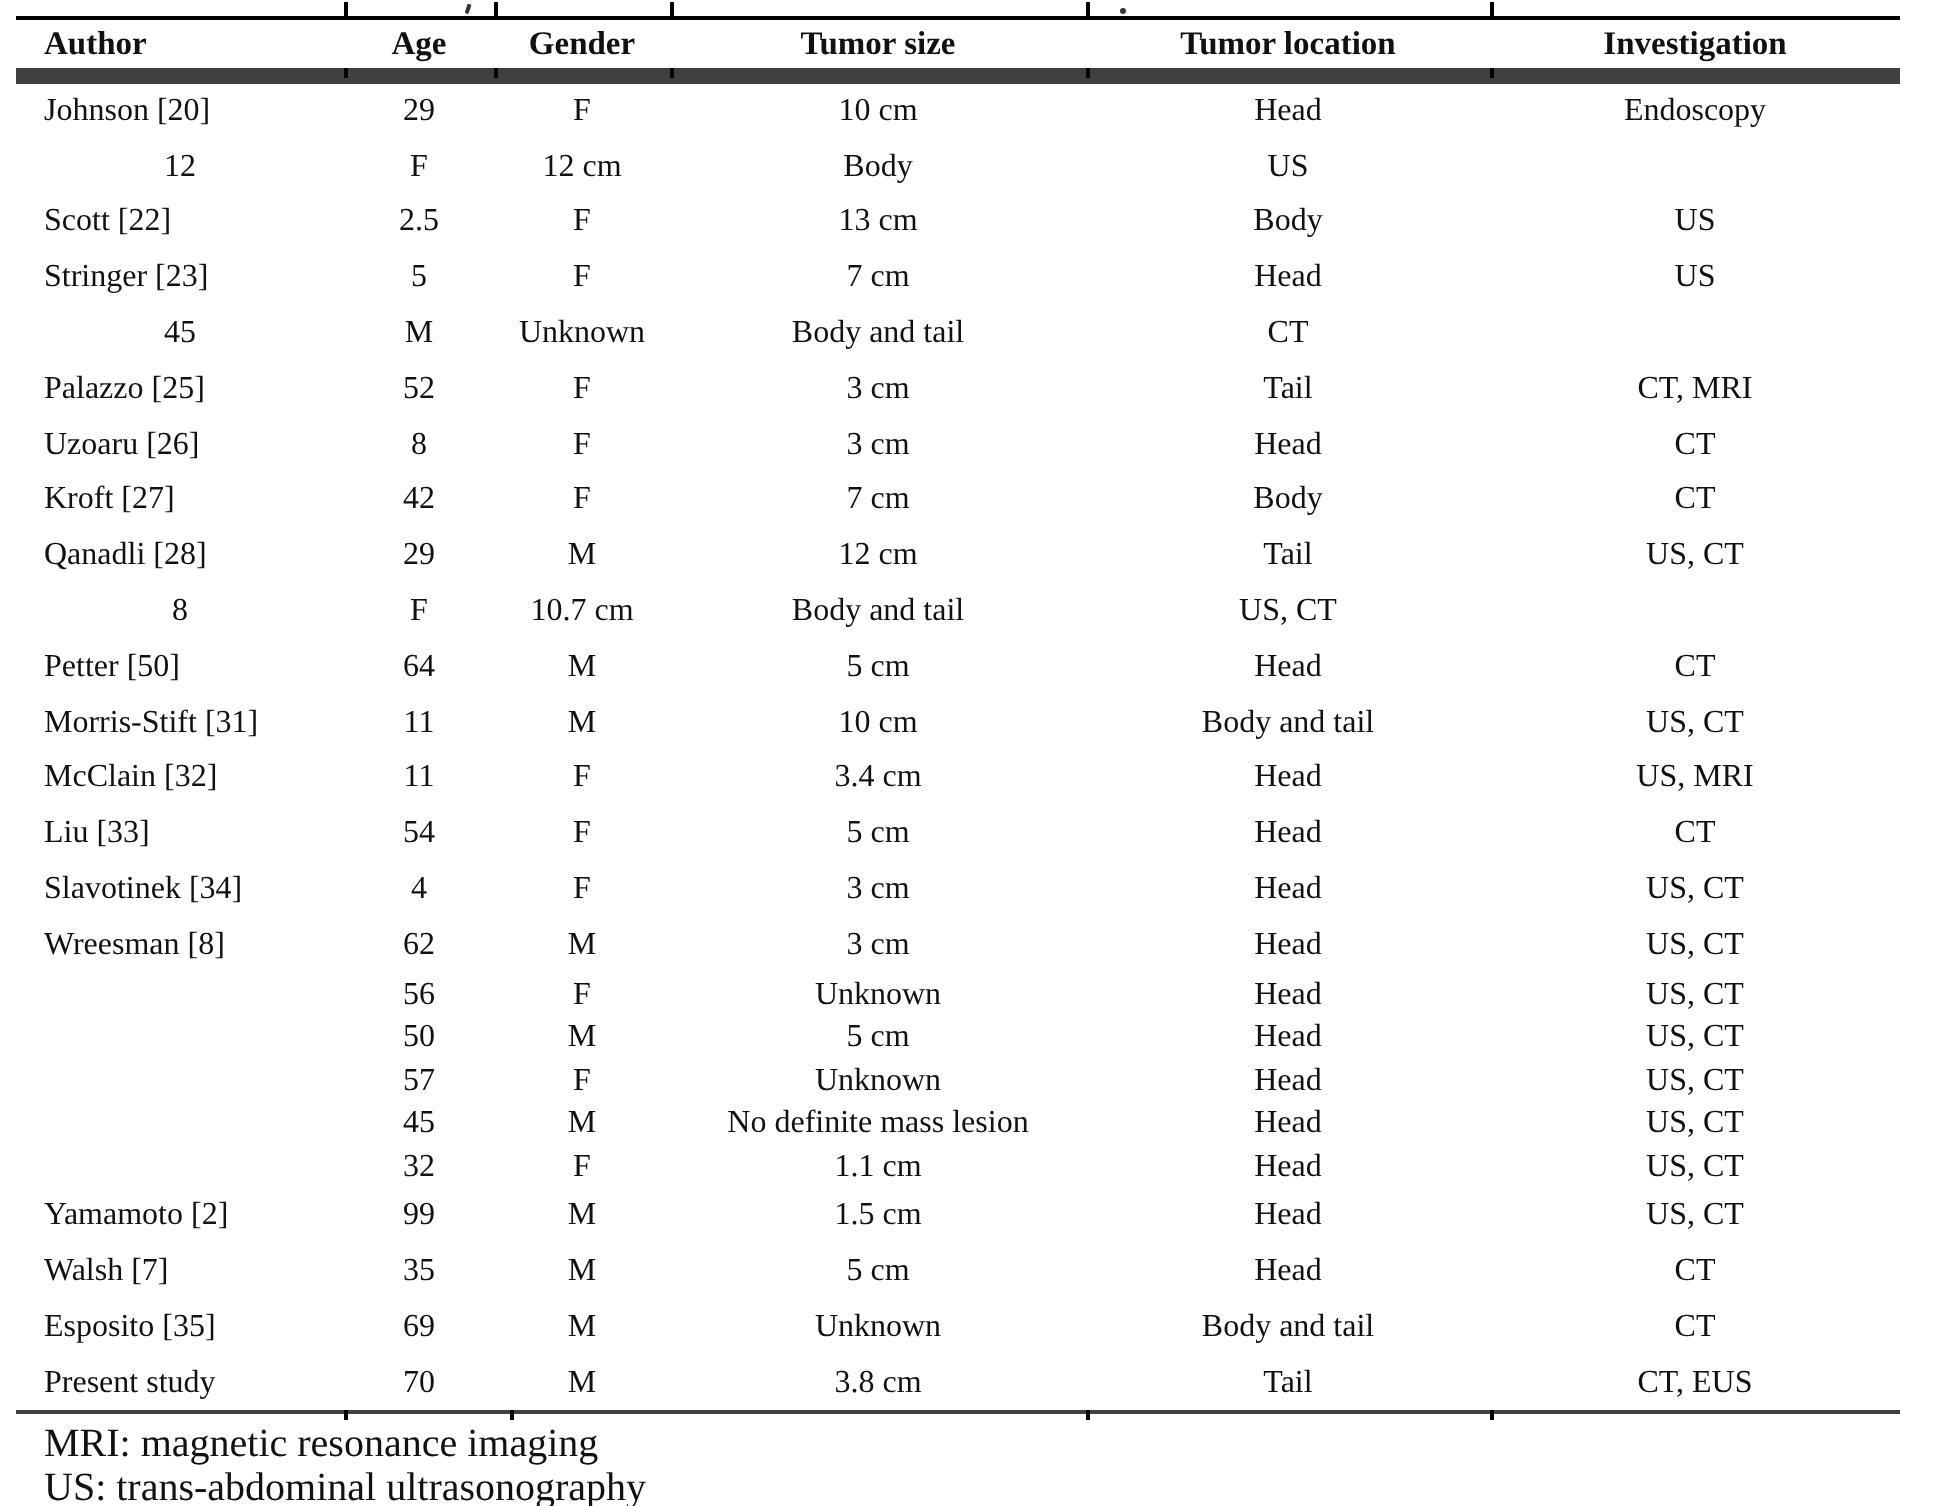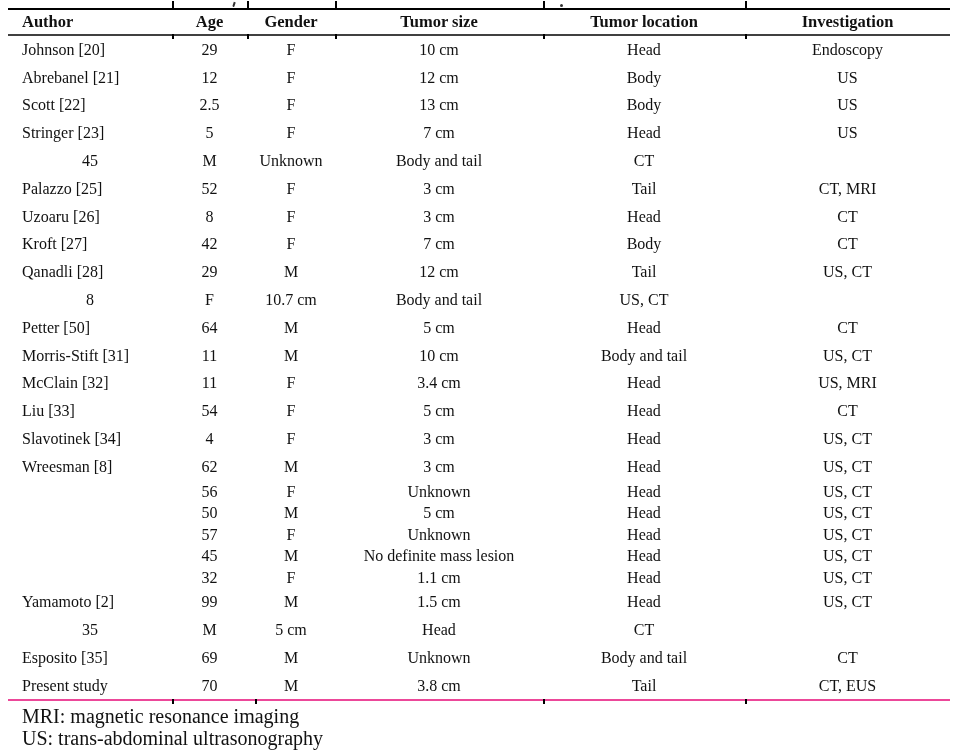--- a/index.html
+++ b/index.html
@@ -23,32 +23,32 @@
     position:absolute;bottom:1px;width:2px;height:5px;background:#333;display:block;
     transform:rotate(18deg);border-radius:0 0 2px 2px;
   }
   .desc-frag.dot{width:3px;height:3px;border-radius:50%;transform:none;}
 
   .grid{
     display:grid;
     grid-template-columns:164px 75px 88px 208px 202px 205px;
   }
   .header-row{
-    position:relative;height:24px;border-bottom:2px solid #404040;
+    position:relative;height:24px;border-bottom:8px solid #404040;
     font-weight:bold;font-size:16.5px;
   }
   .header-row .tick,.rule-ticks .tick{top:100%;height:5px;}
   .cell{
     display:flex;align-items:center;justify-content:center;
     font-size:16px;white-space:nowrap;overflow:visible;
   }
   .cell.author{justify-content:flex-start;padding-left:14px;}
   .header-row .cell{font-size:16.5px;}
 
-  .tbody{position:relative;border-bottom:2px solid #ec4899;}
+  .tbody{position:relative;border-bottom:2px solid #404040;}
   .row{height:27.8px;}
   .row.tight{height:21.5px;}
 
   .footnotes{padding:4px 0 0 14px;font-size:20px;line-height:22px;}
   .footnote{white-space:nowrap;}
 </style>
 </head>
 <body>
 
 <div class="page">
@@ -86,21 +86,20 @@
       <span class="tick" style="left:737px;top:100%;height:5px;"></span>
     <div class="grid row">
           <div class="cell author">Johnson [20]</div>
           <div class="cell">29</div>
           <div class="cell">F</div>
           <div class="cell">10 cm</div>
           <div class="cell">Head</div>
           <div class="cell">Endoscopy</div>
         </div>
         <div class="grid row">
-          <div class="cell author">Abrebanel [21]</div>
           <div class="cell">12</div>
           <div class="cell">F</div>
           <div class="cell">12 cm</div>
           <div class="cell">Body</div>
           <div class="cell">US</div>
         </div>
         <div class="grid row">
           <div class="cell author">Scott [22]</div>
           <div class="cell">2.5</div>
           <div class="cell">F</div>
@@ -252,20 +251,21 @@
         </div>
         <div class="grid row">
           <div class="cell author">Yamamoto [2]</div>
           <div class="cell">99</div>
           <div class="cell">M</div>
           <div class="cell">1.5 cm</div>
           <div class="cell">Head</div>
           <div class="cell">US, CT</div>
         </div>
         <div class="grid row">
+          <div class="cell author">Walsh [7]</div>
           <div class="cell">35</div>
           <div class="cell">M</div>
           <div class="cell">5 cm</div>
           <div class="cell">Head</div>
           <div class="cell">CT</div>
         </div>
         <div class="grid row">
           <div class="cell author">Esposito [35]</div>
           <div class="cell">69</div>
           <div class="cell">M</div>

